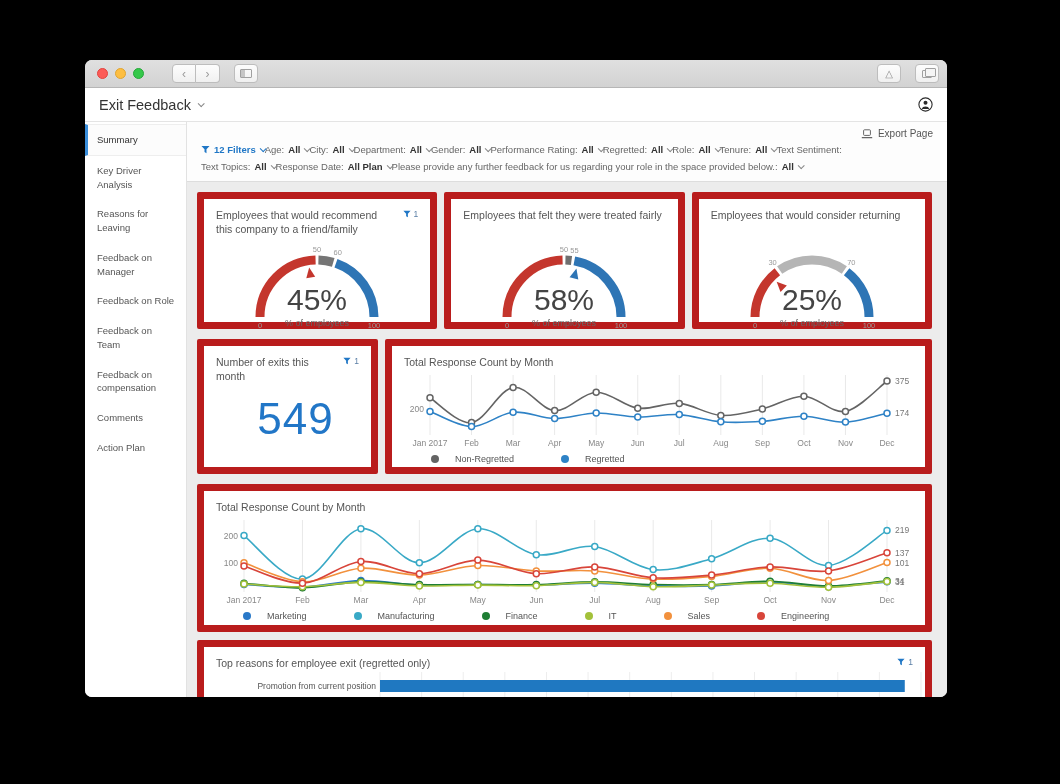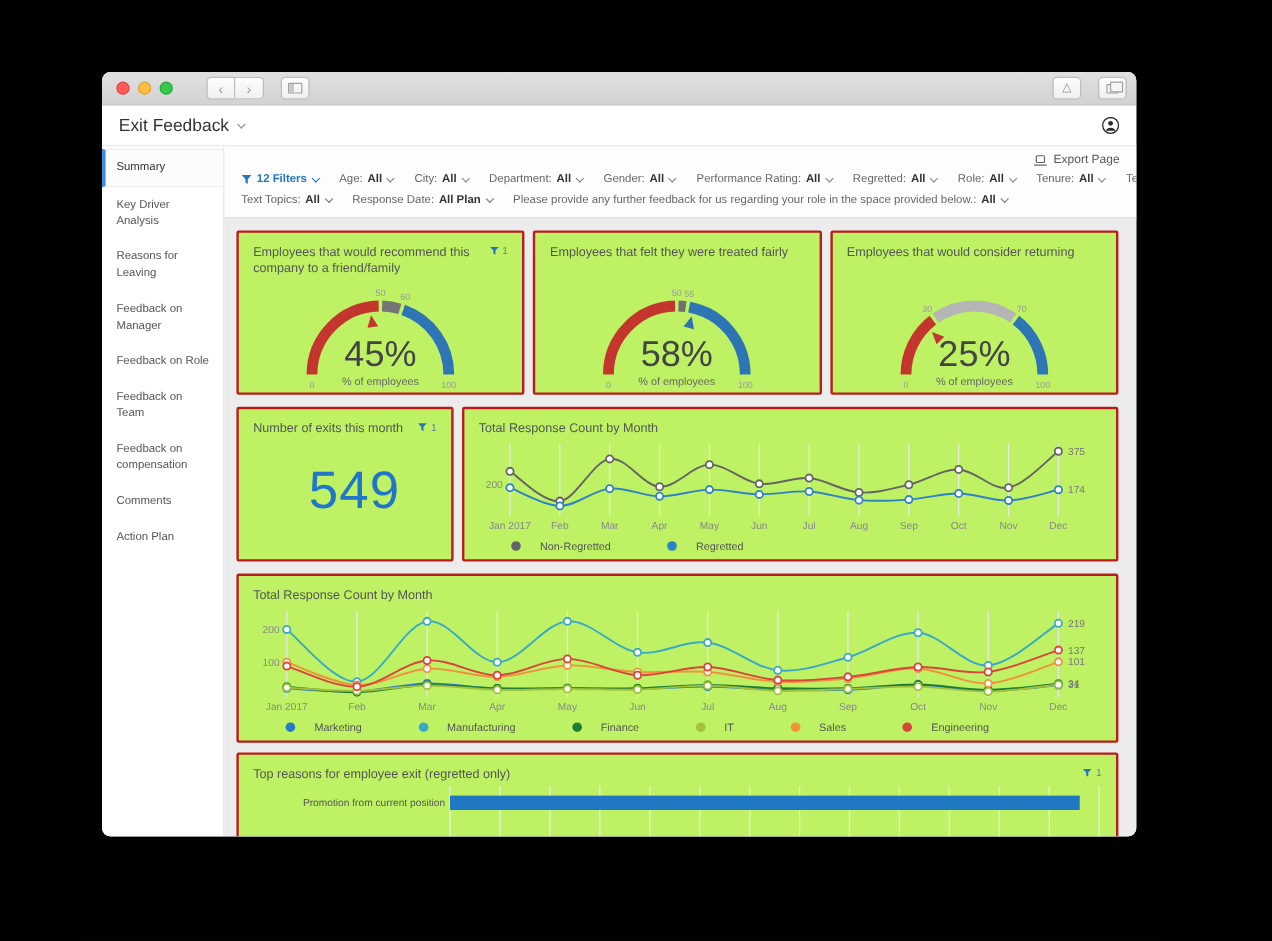--- a/index.html
+++ b/index.html
@@ -41,27 +41,27 @@
   .app-body{flex:1;display:flex;min-height:0;}
   .sidebar{width:102px;flex:0 0 102px;background:#fff;border-right:1px solid #e2e2e2;padding-top:2px;}
   .side-item{font-size:9.5px;color:#555;padding:8px 10px 8px 12px;line-height:1.45;cursor:pointer;}
   .side-item.active{border-left:3px solid #3a8edb;padding-left:9px;background:#fcfcfc;
     border-top:1px solid #eee;border-bottom:1px solid #eee;color:#333;}
   .main{flex:1;display:flex;flex-direction:column;background:#ececec;min-width:0;}
   
   .top-strip{background:#fdfdfd;border-bottom:1px solid #ddd;padding:4px 12px 6px 10px;}
   .export-row{display:flex;justify-content:flex-end;}
   .export-btn{display:flex;align-items:center;gap:5px;font-size:10px;color:#555;cursor:pointer;padding:2px 2px;}
-  .filter-row{display:flex;align-items:center;flex-wrap:nowrap;gap:18px;padding:3px 0 3px 4px;text-align:center;}
+  .filter-row{display:flex;align-items:center;flex-wrap:nowrap;padding:3px 0 3px 4px;text-align:center;}
   .chip{display:flex;align-items:center;gap:4px;font-size:9.5px;color:#666;cursor:pointer;white-space:nowrap;}
   .chip b{color:#333;font-weight:700;}
   .chip-primary{color:#2077c6;font-weight:700;}
   
   .content{flex:1;padding:10px 15px 0 10px;overflow:hidden;display:flex;flex-direction:column;}
-  .card{background:#bef264;border:2px solid #b91c1c;border-radius:2px;}
+  .card{background:#ffffff;border:7px solid #b91c1c;border-radius:2px;}
   .card-head{display:flex;align-items:flex-start;padding:9px 12px 0 12px;}
   .card-title{font-size:10.5px;color:#555;line-height:1.35;flex:1;}
   .badge{display:flex;align-items:center;gap:3px;color:#5b7fa6;font-size:8.5px;cursor:pointer;margin-left:8px;padding-top:1px;}
   .gauge-row{display:flex;gap:7px;margin-bottom:10px;}
   .gauge-card{flex:1;height:137px;}
   .gauge-card .card-head{height:34px;}
   .gauge-holder{display:flex;justify-content:center;}
   .row2{display:flex;gap:7px;margin-bottom:10px;height:135px;}
   .num-card{width:181px;flex:0 0 181px;display:flex;flex-direction:column;}
   .big-num{flex:1;display:flex;align-items:center;justify-content:center;

